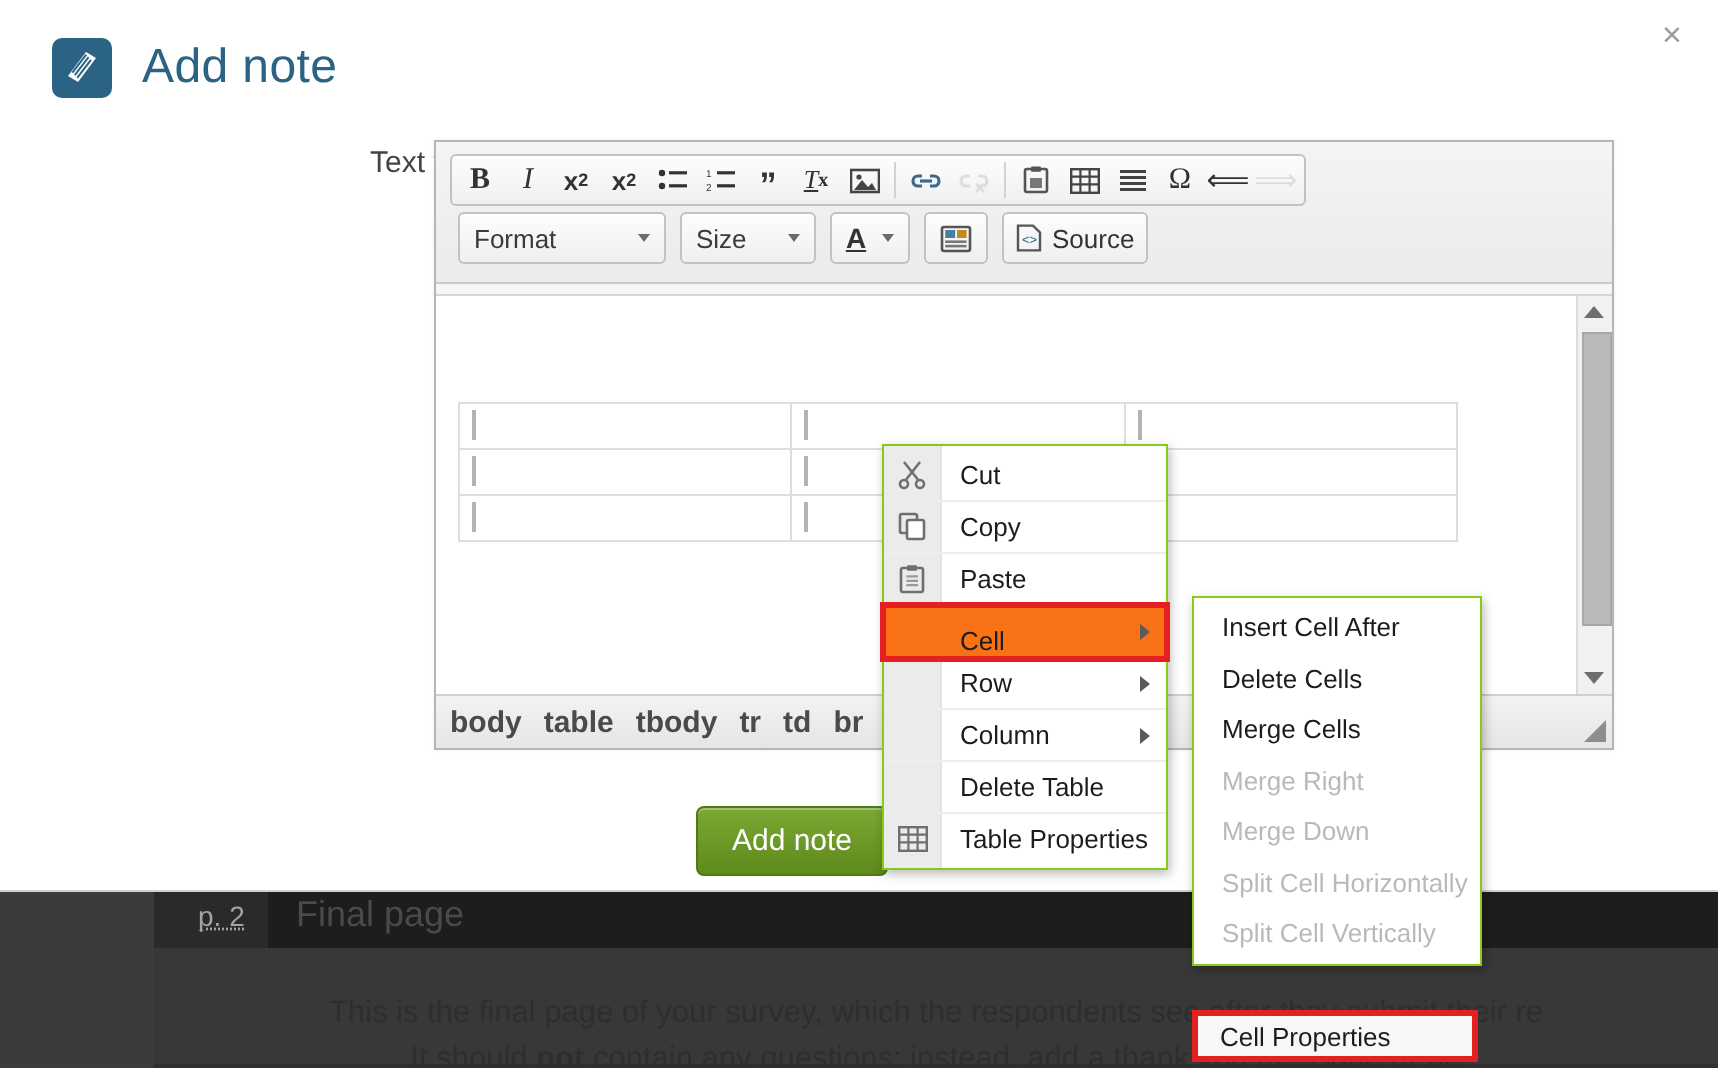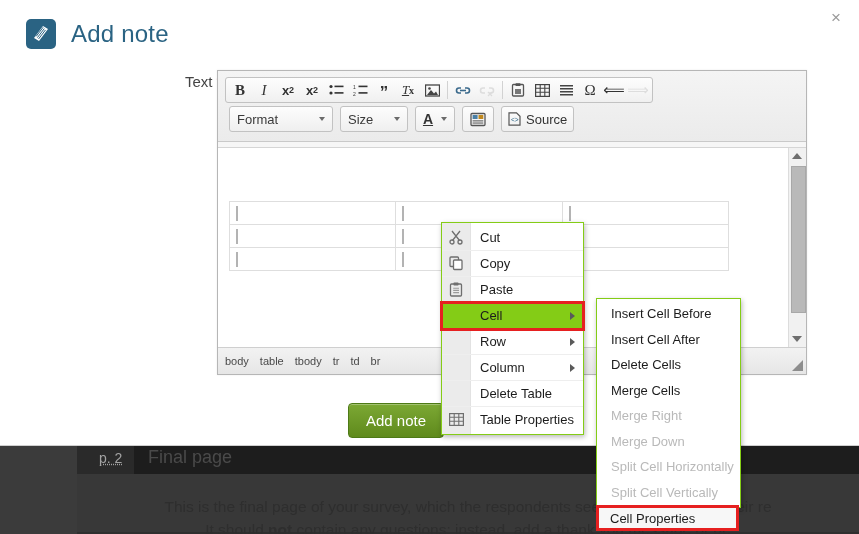--- a/index.html
+++ b/index.html
@@ -181,21 +181,21 @@
     background: #b3b3b3; vertical-align: middle;
   }
 
   .cke-path {
     position: absolute; left: 0; right: 0; bottom: 0; height: 26px;
     background: linear-gradient(#f2f2f2, #e6e6e6);
     border-top: 1px solid #cfcfcf;
     display: flex; align-items: center; padding-left: 7px; gap: 11px;
   }
   .cke-path span {
-    font-size: 11px; color: #4a4a4a; font-weight: normal; cursor: pointer;
+    font-size: 15px; color: #4a4a4a; font-weight: bold; cursor: pointer;
   }
   .cke-resizer {
     position: absolute; right: 3px; bottom: 3px;
     width: 0; height: 0;
     border-left: 11px solid transparent;
     border-bottom: 11px solid #8d8d8d;
     cursor: nwse-resize;
   }
 
   
@@ -244,22 +244,23 @@
   .ctxitem .subarrow {
     position: absolute; right: 8px; top: 9px;
     width: 0; height: 0;
     border-top: 4px solid transparent;
     border-bottom: 4px solid transparent;
     border-left: 5px solid #5a5a5a;
   }
   .ctxitem.hl {
     outline: 3px solid #e62020;
     outline-offset: -1px;
-    background: #84cc16;
+    background: #f97316;
     z-index: 5;
+    align-items: flex-end;
   }
 
   .ctxmenu.sub { left: 596px; top: 298px; width: 143px; }
   .ctxmenu.sub .ctxitem { padding-left: 14px; height: 25.5px; border-bottom: none; }
   .ctxitem.dim { color: #b9b9b9; }
 
   .cellprops-hl {
     position: absolute; left: 596px; top: 505px;
     width: 143px; height: 26px;
     border: 3px solid #e62020;
@@ -511,23 +512,20 @@
             <rect x="0.6" y="0.6" width="13.8" height="11.8" fill="none" stroke="#6f6f6f" stroke-width="1.2"></rect>
             <path d="M0.6 4.3 H14.4 M0.6 8.2 H14.4 M5.2 0.6 V12.4 M9.8 0.6 V12.4" stroke="#6f6f6f" stroke-width="1.1"></path>
           </svg>
       </span>
       <span>Table Properties</span>
     </div>
   </div>
 
   <div class="ctxmenu sub">
     <div class="ctxitem">
-        <span>Insert Cell Before</span>
-      </div>
-    <div class="ctxitem">
         <span>Insert Cell After</span>
       </div>
     <div class="ctxitem">
         <span>Delete Cells</span>
       </div>
     <div class="ctxitem">
         <span>Merge Cells</span>
       </div>
     <div class="ctxitem dim">
         <span>Merge Right</span>

